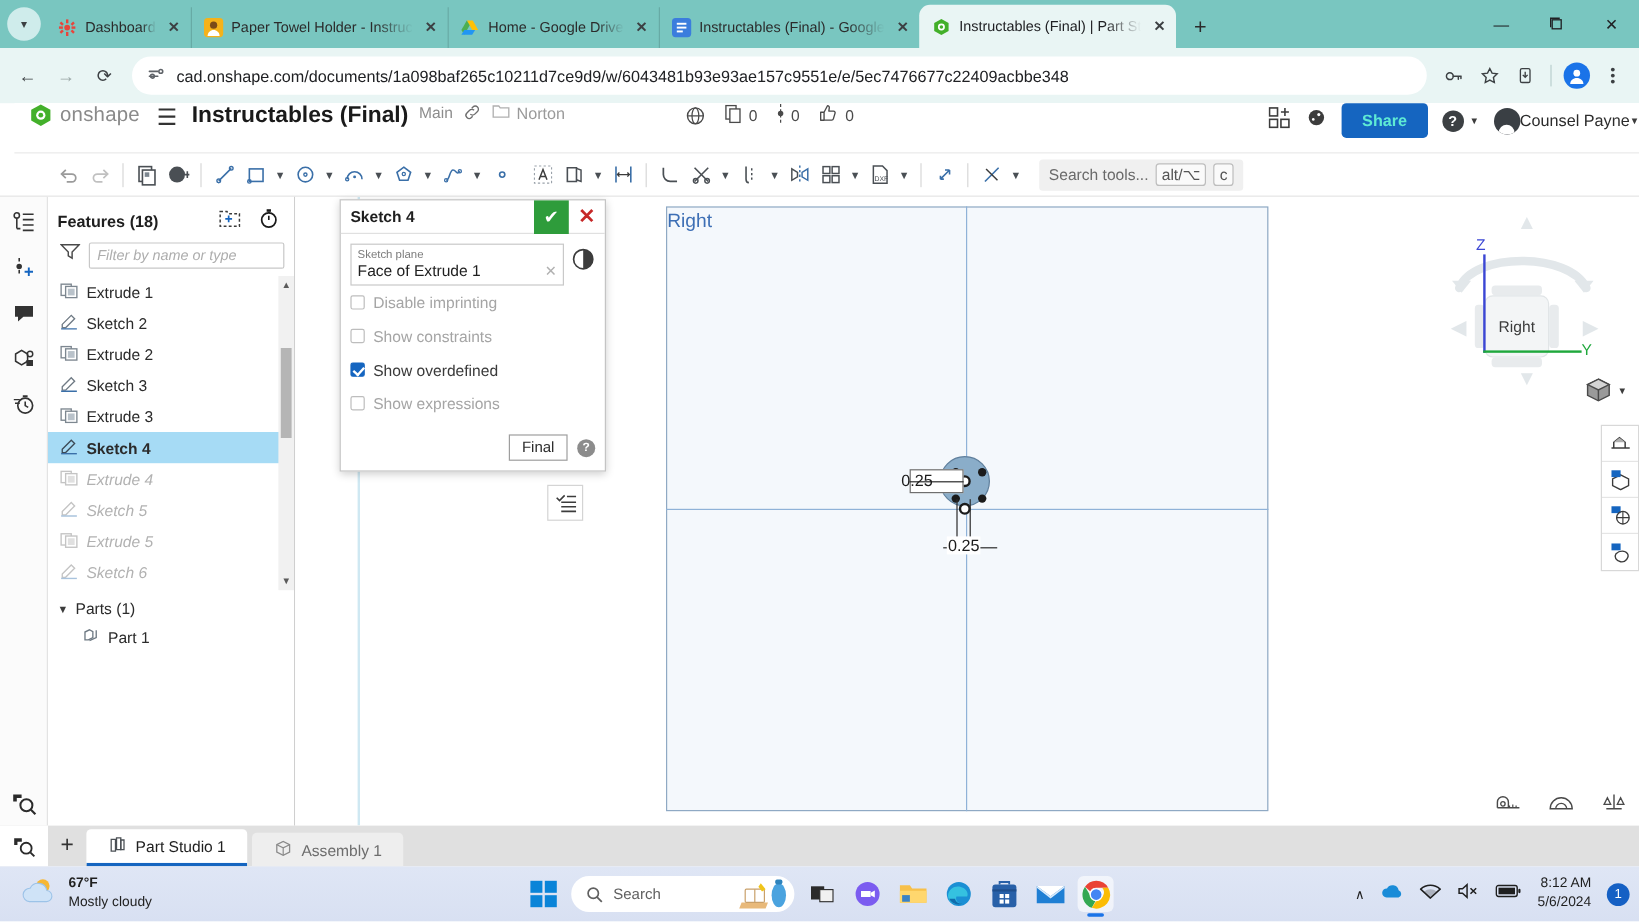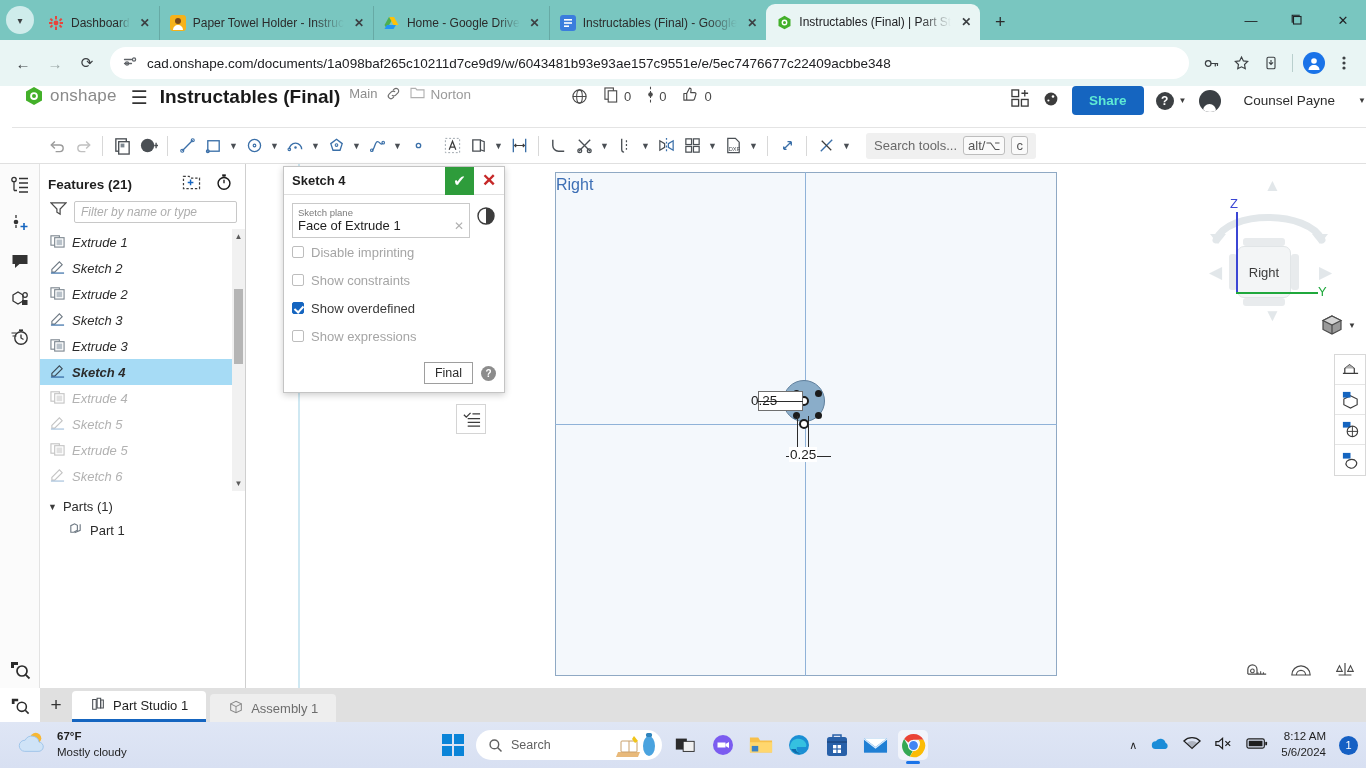--- a/index.html
+++ b/index.html
@@ -163,21 +163,21 @@
   .feat-head-icons { margin-left: auto; display: flex; gap: 14px; padding-right: 4px; color: #333; }
   .feat-filter { display: flex; gap: 7px; padding: 0 8px 6px 10px; }
   .filter-input {
     flex: 1; height: 22px; border: 1px solid #c8c8c8; border-radius: 2px;
     font-size: 12px; font-style: italic; color: #adadad; padding: 0 6px;
     display: flex; align-items: center; background: #fff;
   }
   .feat-list { position: relative; height: 262px; overflow: hidden; }
   .feat-row {
     height: 26px; display: flex; align-items: center; gap: 7px;
-    padding-left: 10px; font-size: 13px; color: #2b2b2b; font-style: italic;
+    padding-left: 10px; font-size: 13px; color: #2b2b2b;
   }
   .feat-row.selected { background: #a6dbf5; font-weight: bold; }
   .feat-row.rolled { color: #b2b2b2; font-style: italic; }
   .feat-scroll {
     position: absolute; right: 0; top: 0; width: 13px; height: 262px;
     background: #f1f1f1;
   }
   .feat-thumb { position: absolute; left: 2px; top: 60px; width: 9px; height: 75px; background: #b5b5b5; }
   .feat-arrow { position: absolute; left: 2px; width: 9px; height: 9px; color: #5b5b5b;
      font-size: 8px; display:flex; align-items:center; justify-content:center;}
@@ -549,21 +549,21 @@
             <circle cx="9" cy="9" r="6.4" fill="#3c3c3c"></circle>
             <circle cx="11" cy="6.5" r="1.3" fill="#fff"></circle>
             <circle cx="6.4" cy="10.5" r="1.1" fill="#fff"></circle>
           </svg>
       </span>
       <span class="share-btn">Share</span>
       <span style="display:flex;align-items:center;gap:5px;">
         <span class="help-q">?</span>
         <span style="font-size:8px;color:#3c3c3c;">▼</span>
       </span>
-      <span style="display:flex;align-items:center;gap:23px;">
+      <span style="display:flex;align-items:center;gap:0;">
         <span class="user-avatar"></span>
         <span class="user-name">Counsel Payne</span>
         <span style="font-size:8px;color:#3c3c3c;">▼</span>
       </span>
     </div>
   </div>
 
   <div class="os-toolbar">
     <div class="tbtn" style="color:#9b9b9b;">
       <svg width="17" height="17" viewBox="0 0 18 18">
@@ -765,21 +765,21 @@
       <svg width="22" height="22" viewBox="0 0 22 22">
           <path d="M2 4h7v3H5v3H2z" fill="#2b2b2b"></path>
           <circle cx="13" cy="13" r="5" fill="none" stroke="#2b2b2b" stroke-width="1.7"></circle>
           <path d="M16.8 16.8 20.5 20.5" stroke="#2b2b2b" stroke-width="1.8"></path>
         </svg>
     </div>
   </div>
 
   <div class="feat-panel">
     <div class="feat-head">
-      <span class="feat-title">Features (21)</span>
+      <span class="feat-title">Features (18)</span>
       <span class="feat-head-icons">
         <span>
           <svg width="19" height="17" viewBox="0 0 20 18">
               <path d="M1.5 3.5h6l1.3 2h9.7v11H1.5z" fill="none" stroke="#3c3c3c" stroke-width="1.3" stroke-dasharray="2.5 2"></path>
               <path d="M6 10h6M9 7v6" stroke="#1565c0" stroke-width="1.5"></path>
             </svg>
         </span>
         <span>
           <svg width="18" height="18" viewBox="0 0 20 20">
               <circle cx="10" cy="11.5" r="6.6" fill="none" stroke="#1a1a1a" stroke-width="1.6"></circle>

